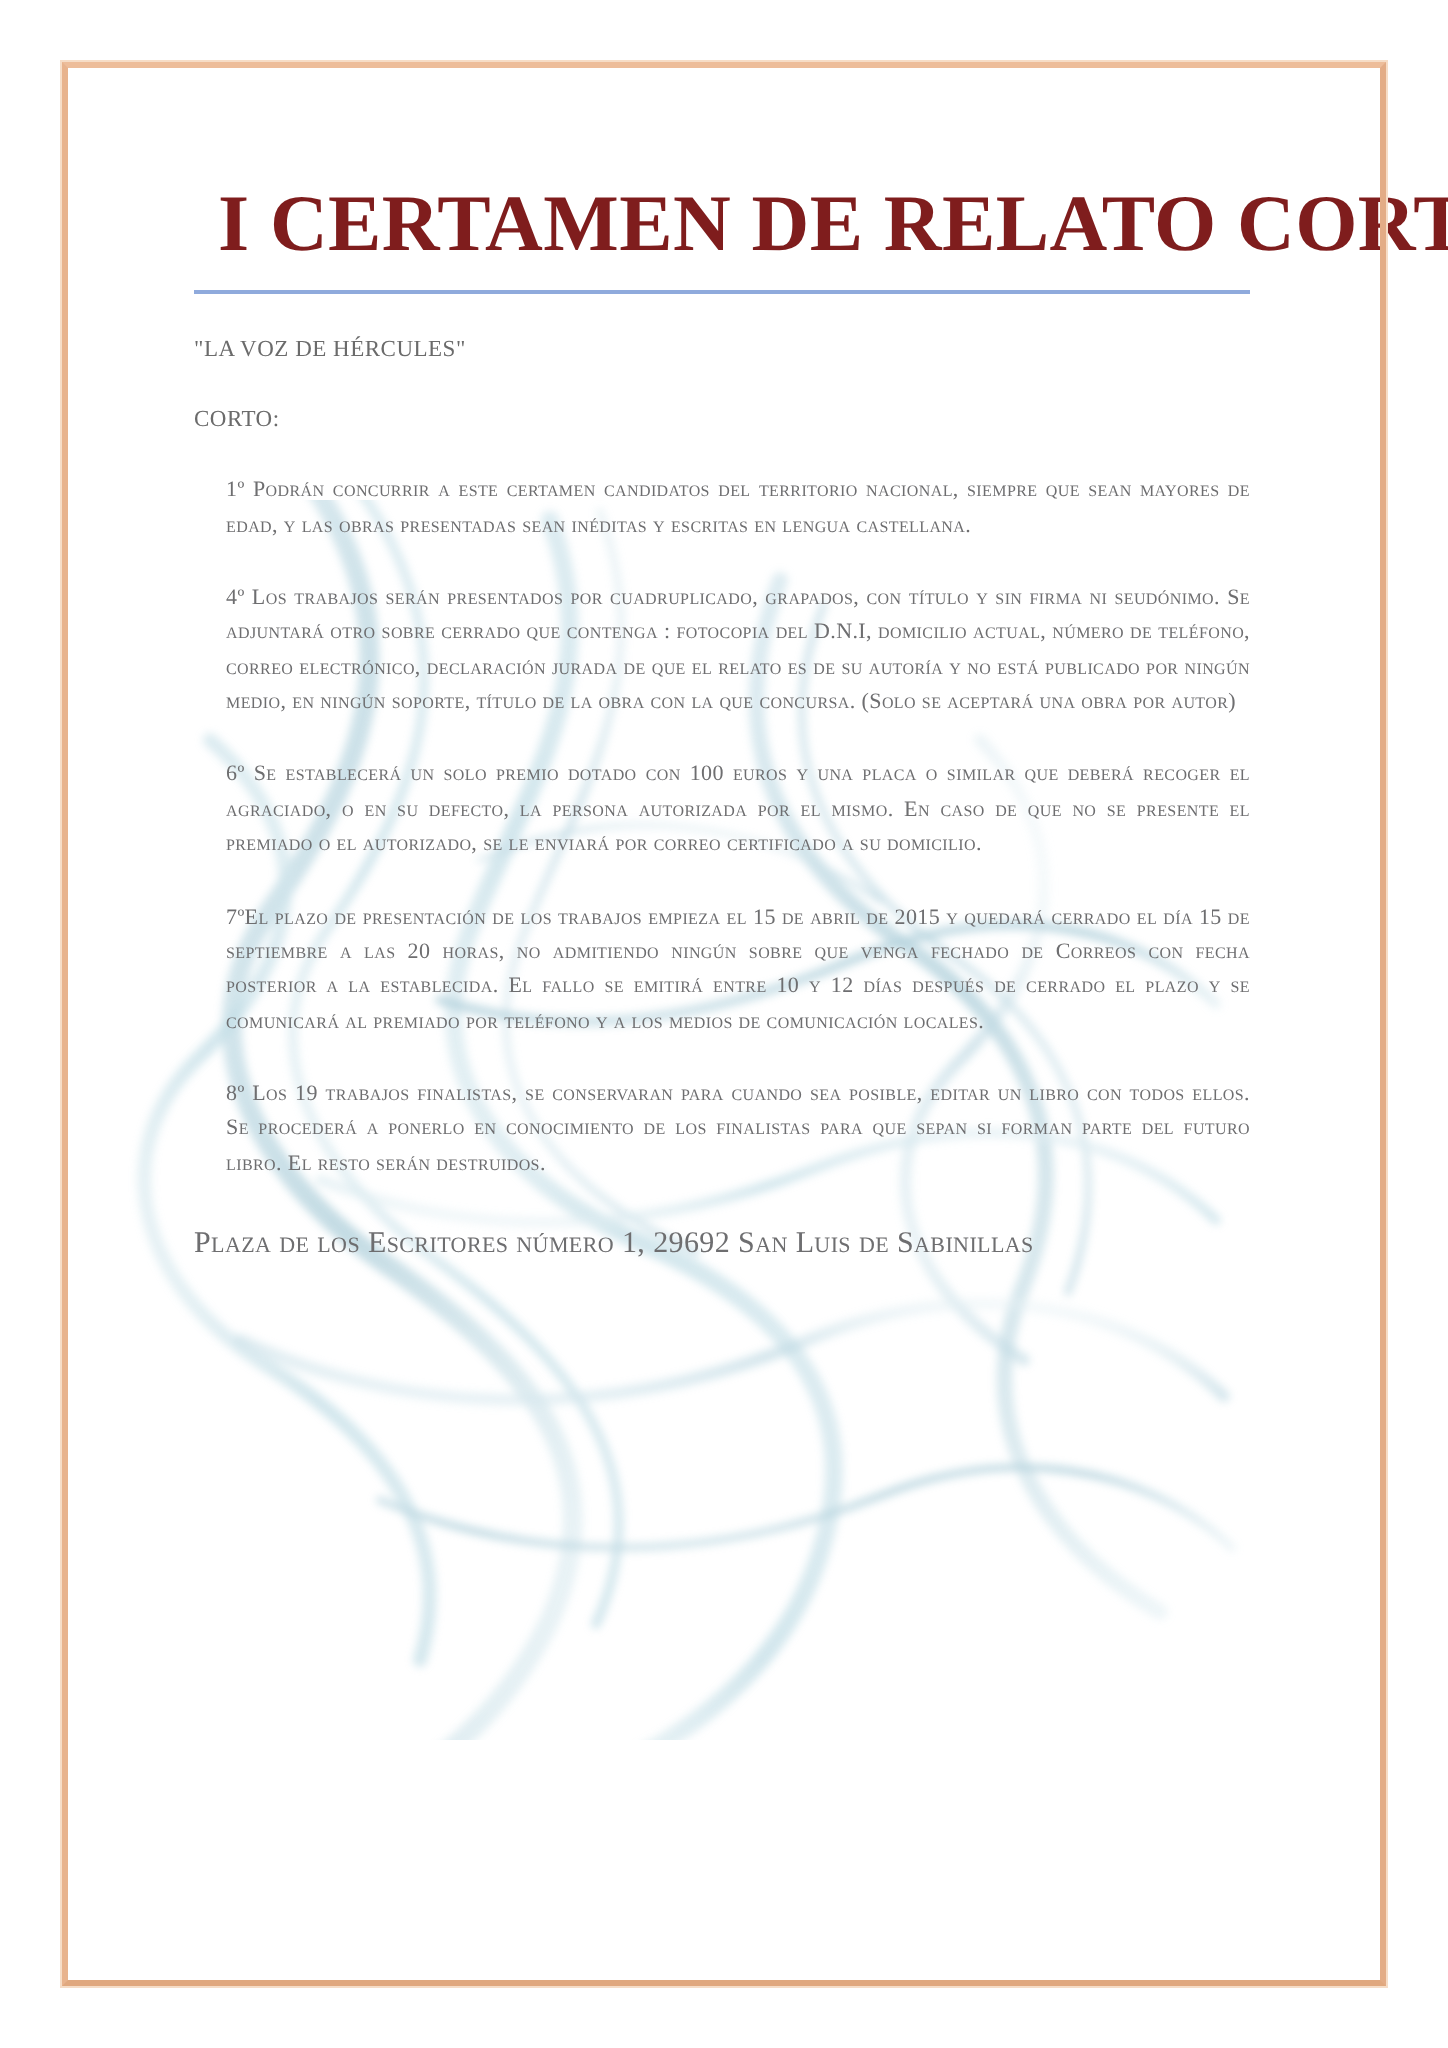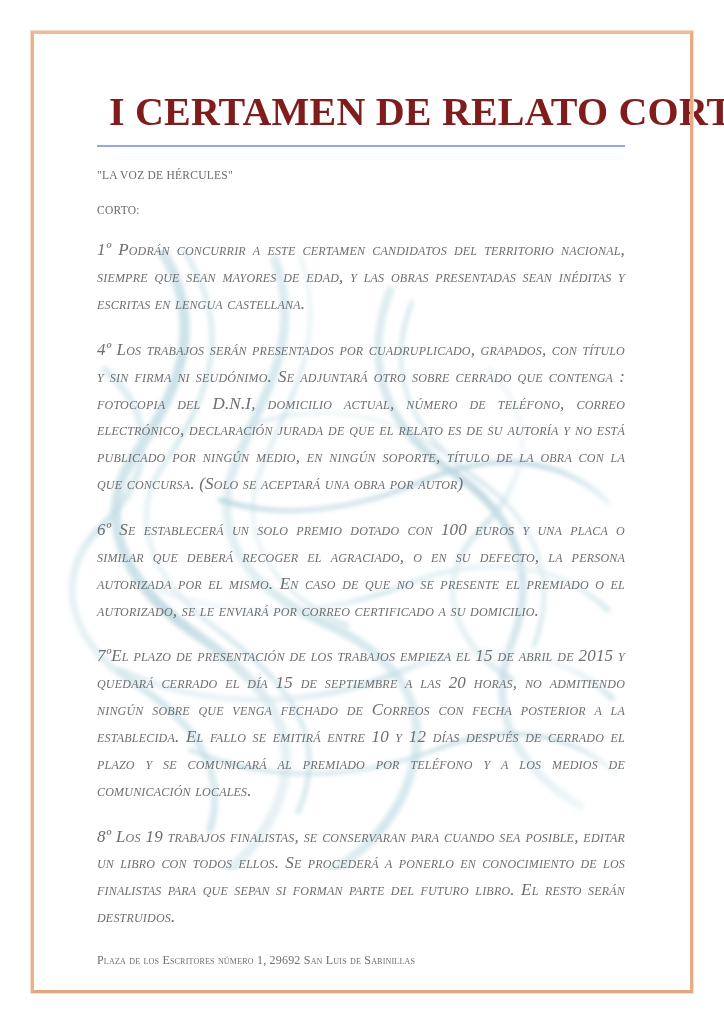--- a/index.html
+++ b/index.html
@@ -103,34 +103,33 @@
   .bases-label {
     margin: 19px 0 0 0;
     font-size: 11.5px;
     font-variant: small-caps;
     letter-spacing: 0.25px;
     color: #6b6b6b;
     line-height: 1.35;
   }
 
   .clause {
-    margin: 19px 0 0 0;
-    font-size: 17px;
+    margin: 19px 0 0 16px;
+    font-size: 11px;
     font-variant: small-caps;
     letter-spacing: 0.2px;
     color: #6e6e70;
     line-height: 1.58;
     text-align: justify;
     text-justify: inter-word;
-    font-style: italic;
   }
 
   .address {
     margin: 20px 0 10px 0;
-    font-size: 12px;
+    font-size: 15px;
     font-variant: small-caps;
     letter-spacing: 0.2px;
     color: #6e6e70;
     line-height: 1.5;
   }
 </style>
 </head>
 <body>
 
 <div class="page">

